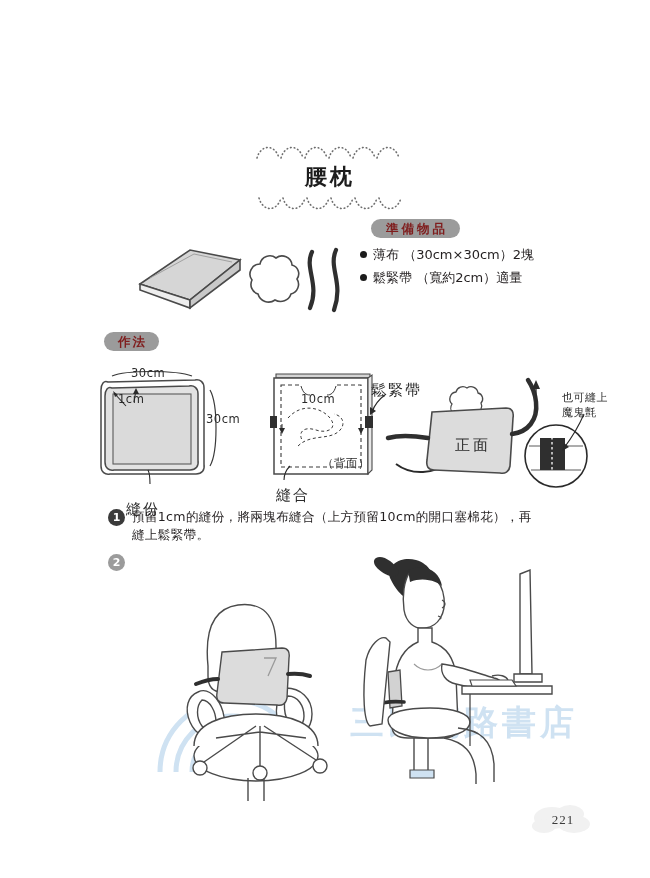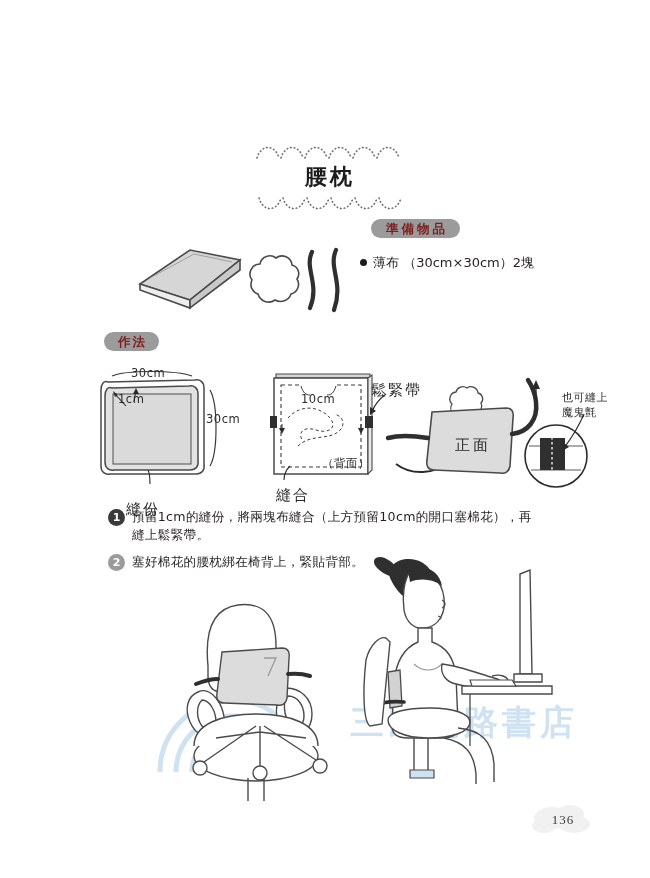--- a/index.html
+++ b/index.html
@@ -27,21 +27,21 @@
     position:absolute;background:#9b9b9b;color:#7f1d1d;border-radius:11px;
     font-size:12.5px;letter-spacing:3px;text-align:center;
     font-family:"DejaVu Sans","Liberation Sans",sans-serif;
     line-height:19px;height:19px;font-weight:600;
     padding:0 10px 0 13px;box-sizing:border-box;
   }
   #badge-materials{left:371px;top:219px;width:89px;}
   #badge-method{left:104px;top:332px;width:55px;letter-spacing:2px;padding:0 8px 0 10px;}
 
   
-  #materials-list{left:360px;top:246px;width:240px;margin-top:8px;}
+  #materials-list{left:360px;top:246px;width:240px;}
   .mat-row{
     display:flex;align-items:flex-start;margin-bottom:6px;
     font-size:13px;line-height:17px;color:#231f20;
     font-family:"DejaVu Sans","Liberation Sans",sans-serif;
   }
   .mat-bullet{
     width:7px;height:7px;border-radius:50%;background:#1c1c1c;
     margin-right:6px;margin-top:5px;flex:0 0 auto;
   }
 
@@ -121,20 +121,24 @@
     </svg>
   </div>
 
   <div class="pill" id="badge-materials">準備物品</div>
 
   <div class="abs" id="materials-list">
     <div class="mat-row">
       <span class="mat-bullet"></span>
       <span>薄布 （30cm×30cm）2塊</span>
     </div>
+    <div class="mat-row">
+      <span class="mat-bullet"></span>
+      <span>鬆緊帶 （寬約2cm）適量</span>
+    </div>
   </div>
 
   <svg class="abs" style="left:128px;top:232px;width:225px;height:95px" viewBox="0 0 225 95">
 
     <g>
       <path d="M12,52 L62,18 L112,28 L62,68 Z" fill="#d6d6d6" stroke="#4a4a4a" stroke-width="1.6"></path>
       <path d="M12,52 L12,58 L62,76 L62,68 Z" fill="#eeeeee" stroke="#4a4a4a" stroke-width="1.6"></path>
       <path d="M62,68 L62,76 L112,38 L112,28 Z" fill="#c9c9c9" stroke="#4a4a4a" stroke-width="1.6"></path>
       <path d="M22,46 L66,22 L104,30" fill="none" stroke="#9a9a9a" stroke-width="0.9"></path>
     </g>
@@ -253,21 +257,20 @@
   <div class="dlabel big" style="left:455px;top:436px;letter-spacing:3px">正面</div>
   <div class="dlabel" style="left:562px;top:390px;width:48px;white-space:normal;line-height:15px;font-size:11px;letter-spacing:.5px">也可縫上魔鬼氈</div>
 
   <div class="step" id="step-1">
     <span class="step-num filled">1</span>
     <span class="step-text">預留1cm的縫份，將兩塊布縫合（上方預留10cm的開口塞棉花），再縫上鬆緊帶。</span>
   </div>
 
   <div class="step" id="step-2">
     <span class="step-num outline">2</span>
-    <span class="step-text">塞好棉花的腰枕綁在椅背上，緊貼背部。</span>
   </div>
 
   <div id="watermark">
     <svg style="position:absolute;left:0;top:0;width:200px;height:90px" viewBox="0 0 200 90">
       <g fill="none" stroke="#cfe2f2" stroke-width="5">
         <path d="M10,82 A72,72 0 0 1 154,82"></path>
         <path d="M26,82 A56,56 0 0 1 138,82"></path>
         <path d="M42,82 A40,40 0 0 1 122,82"></path>
         <path d="M58,82 A24,24 0 0 1 106,82"></path>
       </g>
@@ -364,15 +367,15 @@
   </svg>
 
   <svg class="abs" style="left:528px;top:800px;width:70px;height:42px" viewBox="0 0 70 42">
     <g fill="#f1f1f1">
       <ellipse cx="24" cy="18" rx="18" ry="11"></ellipse>
       <ellipse cx="42" cy="14" rx="14" ry="9"></ellipse>
       <ellipse cx="46" cy="24" rx="16" ry="9"></ellipse>
       <ellipse cx="16" cy="26" rx="12" ry="7"></ellipse>
     </g>
   </svg>
-  <div id="page-number">136</div>
+  <div id="page-number">221</div>
 
 </div>
 
 </body></html>

